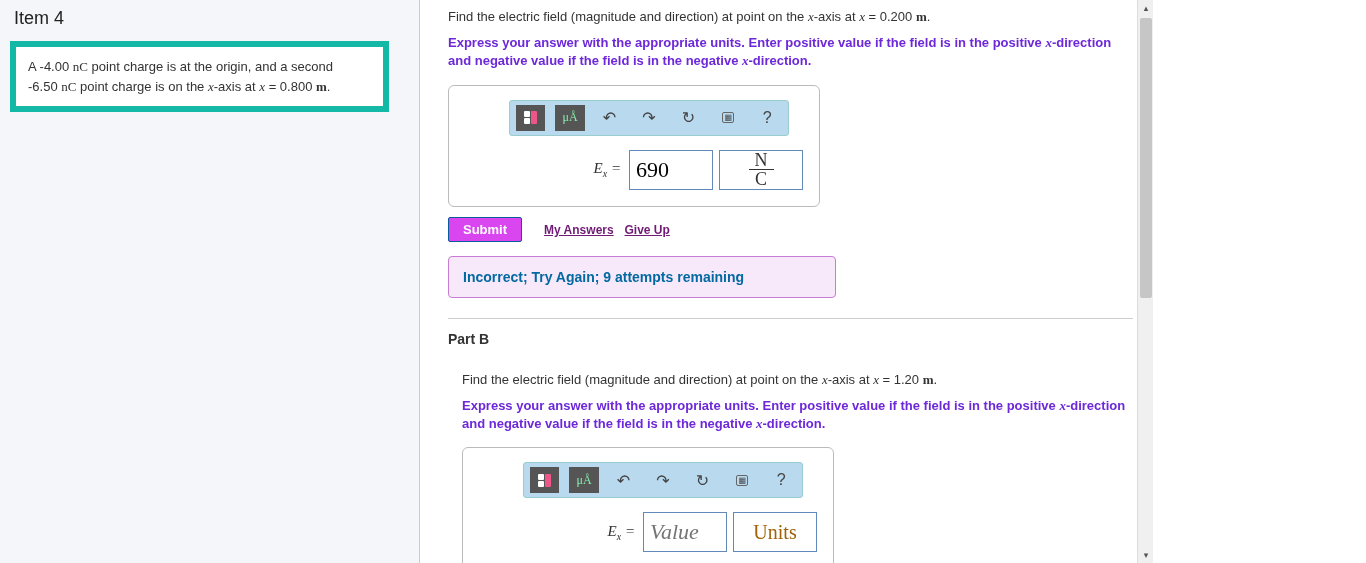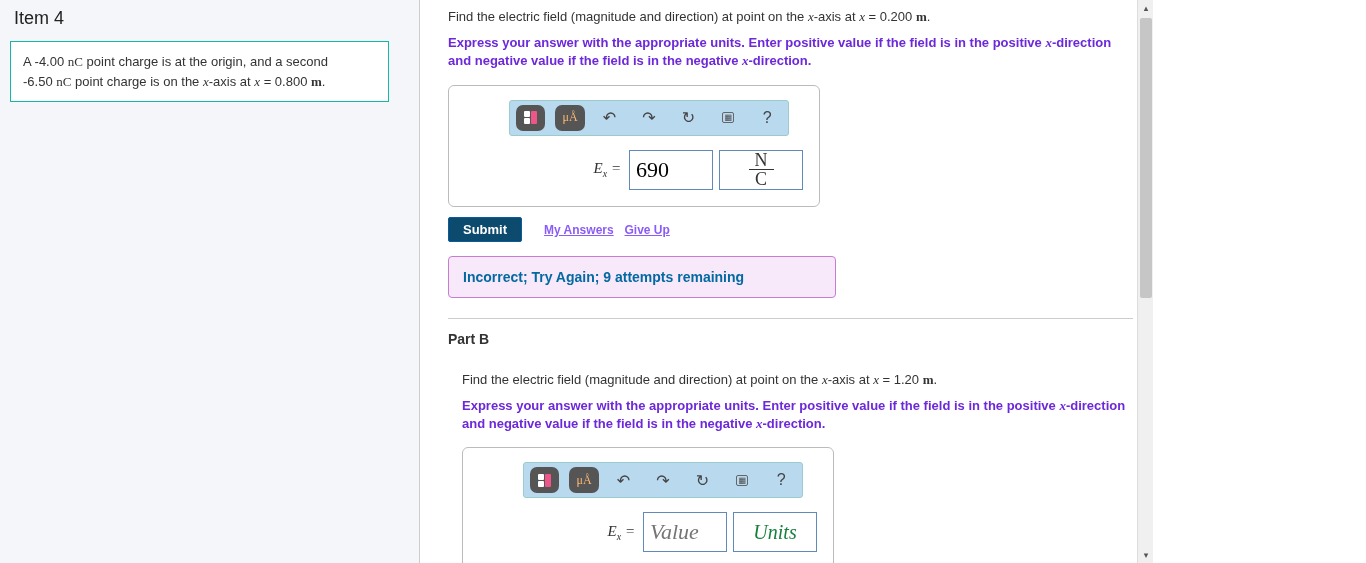--- a/index.html
+++ b/index.html
@@ -1,44 +1,44 @@
 <!DOCTYPE html>
 <html><head>
 <meta charset="utf-8">
 <style>
   * { box-sizing: border-box; margin: 0; padding: 0; }
   body { font-family: Arial, Helvetica, sans-serif; font-size: 13px; color: #333; background: #fff; }
   .container { display: flex; width: 1153px; height: 563px; overflow: hidden; position: relative; }
   .left-panel { width: 420px; background: #f4f6f9; padding: 8px 30px 10px 10px; border-right: 1px solid #ccc; }
   .item-title { font-size: 18px; font-weight: normal; color: #222; margin-bottom: 12px; padding-left: 4px; }
-  .problem-box { border: 1px solid #14b8a6; background: #fff; padding: 10px 12px; font-size: 13px; color: #333; line-height: 1.5; }
+  .problem-box { border: 6px solid #14b8a6; background: #fff; padding: 10px 12px; font-size: 13px; color: #333; line-height: 1.5; }
   .problem-box .var { font-family: "Times New Roman", serif; font-style: italic; }
   .right-panel { flex: 1; padding: 6px 20px 6px 28px; overflow-y: auto; position: relative; }
   .part-question { font-size: 13px; color: #333; margin: 2px 0 8px 0; line-height: 1.4; }
   .part-question .var { font-family: "Times New Roman", serif; font-style: italic; }
   .instructions { font-size: 13px; font-weight: bold; color: #6d28d9; margin-bottom: 14px; line-height: 1.4; }
   .instructions .var { font-family: "Times New Roman", serif; font-style: italic; font-weight: bold; }
   .answer-box { border: 1px solid #bbb; border-radius: 6px; padding: 14px 16px 16px 16px; width: 372px; background: #fff; }
   .toolbar { background: #b9d9ee; border: 1px solid #9cc; border-radius: 3px; padding: 4px 6px; display: flex; align-items: center; gap: 10px; margin-bottom: 14px; margin-left: 44px; width: 280px; }
   .tool-btn { width: 30px; height: 26px; display: flex; align-items: center; justify-content: center; cursor: pointer; }
-  .tool-btn.dark { background: #555; border-radius: 7px; color: #fdba74; font-size: 12px; }
+  .tool-btn.dark { background: #555; border-radius: 0; color: #86efac; font-size: 12px; }
   .tool-btn.icon { color: #444; font-size: 16px; }
   .answer-row { display: flex; align-items: center; gap: 6px; justify-content: flex-end; }
   .answer-label { font-family: "Times New Roman", serif; font-style: italic; font-size: 15px; margin-right: 2px; }
   .answer-label sub { font-size: 10px; font-style: italic; }
   .answer-input { width: 84px; height: 40px; font-size: 22px; font-family: "Times New Roman", serif; padding: 2px 6px; border: 1px solid #6189b9; background: #fff; }
   .answer-input.placeholder { color: #c2410c; font-style: italic; }
   .unit-box { width: 84px; height: 40px; border: 1px solid #6189b9; display: flex; align-items: center; justify-content: center; font-family: "Times New Roman", serif; font-size: 18px; }
-  .unit-box.placeholder { color: #15803d; font-style: italic; font-size: 20px; }
+  .unit-box.placeholder { color: #a16207; font-size: 20px; }
   .frac { display: flex; flex-direction: column; align-items: center; line-height: 1; }
   .frac .num { border-bottom: 1.5px solid #333; padding: 0 6px; }
   .frac .den { padding: 0 6px; }
   .submit-row { margin-top: 10px; display: flex; align-items: center; gap: 22px; }
-  .submit-btn { background: #0c4a6e; color: #fff; border: 1px solid #0b5a9c; padding: 4px 14px; font-size: 13px; font-weight: bold; cursor: pointer; border-radius: 2px; }
-  .link { color: #8b5cf6; text-decoration: underline; font-size: 12px; font-weight: bold; cursor: pointer; }
+  .submit-btn { background: #d946ef; color: #fff; border: 1px solid #0b5a9c; padding: 4px 14px; font-size: 13px; font-weight: bold; cursor: pointer; border-radius: 2px; }
+  .link { color: #701a75; text-decoration: underline; font-size: 12px; font-weight: bold; cursor: pointer; }
   .link.light { font-weight: bold; }
   .feedback-box { margin-top: 14px; border: 1px solid #c77dd4; background: #f7e8fa; border-radius: 4px; padding: 12px 14px; width: 388px; color: #0369a1; font-weight: bold; font-size: 14px; }
   .divider { border: none; border-top: 1px solid #ccc; margin: 20px 0 12px 0; }
   .part-heading { font-size: 14px; font-weight: bold; color: #333; margin-bottom: 24px; }
   .scrollbar { position: absolute; right: 0; top: 0; width: 16px; height: 563px; background: #f0f0f0; border-left: 1px solid #ddd; }
   .scroll-arrow { width: 16px; height: 16px; background: #f0f0f0; display: flex; align-items: center; justify-content: center; font-size: 9px; color: #555; cursor: pointer; }
   .scroll-thumb { position: absolute; left: 2px; width: 12px; background: #c6c6c6; border-radius: 2px; top: 18px; height: 280px; cursor: pointer; }
   .scroll-arrow.bottom { position: absolute; bottom: 0; }
   .ua { font-family: "Times New Roman", serif; }
   .kbd-icon { border: 1px solid #666; border-radius: 2px; font-size: 8px; padding: 0 2px; letter-spacing: -1px; }

